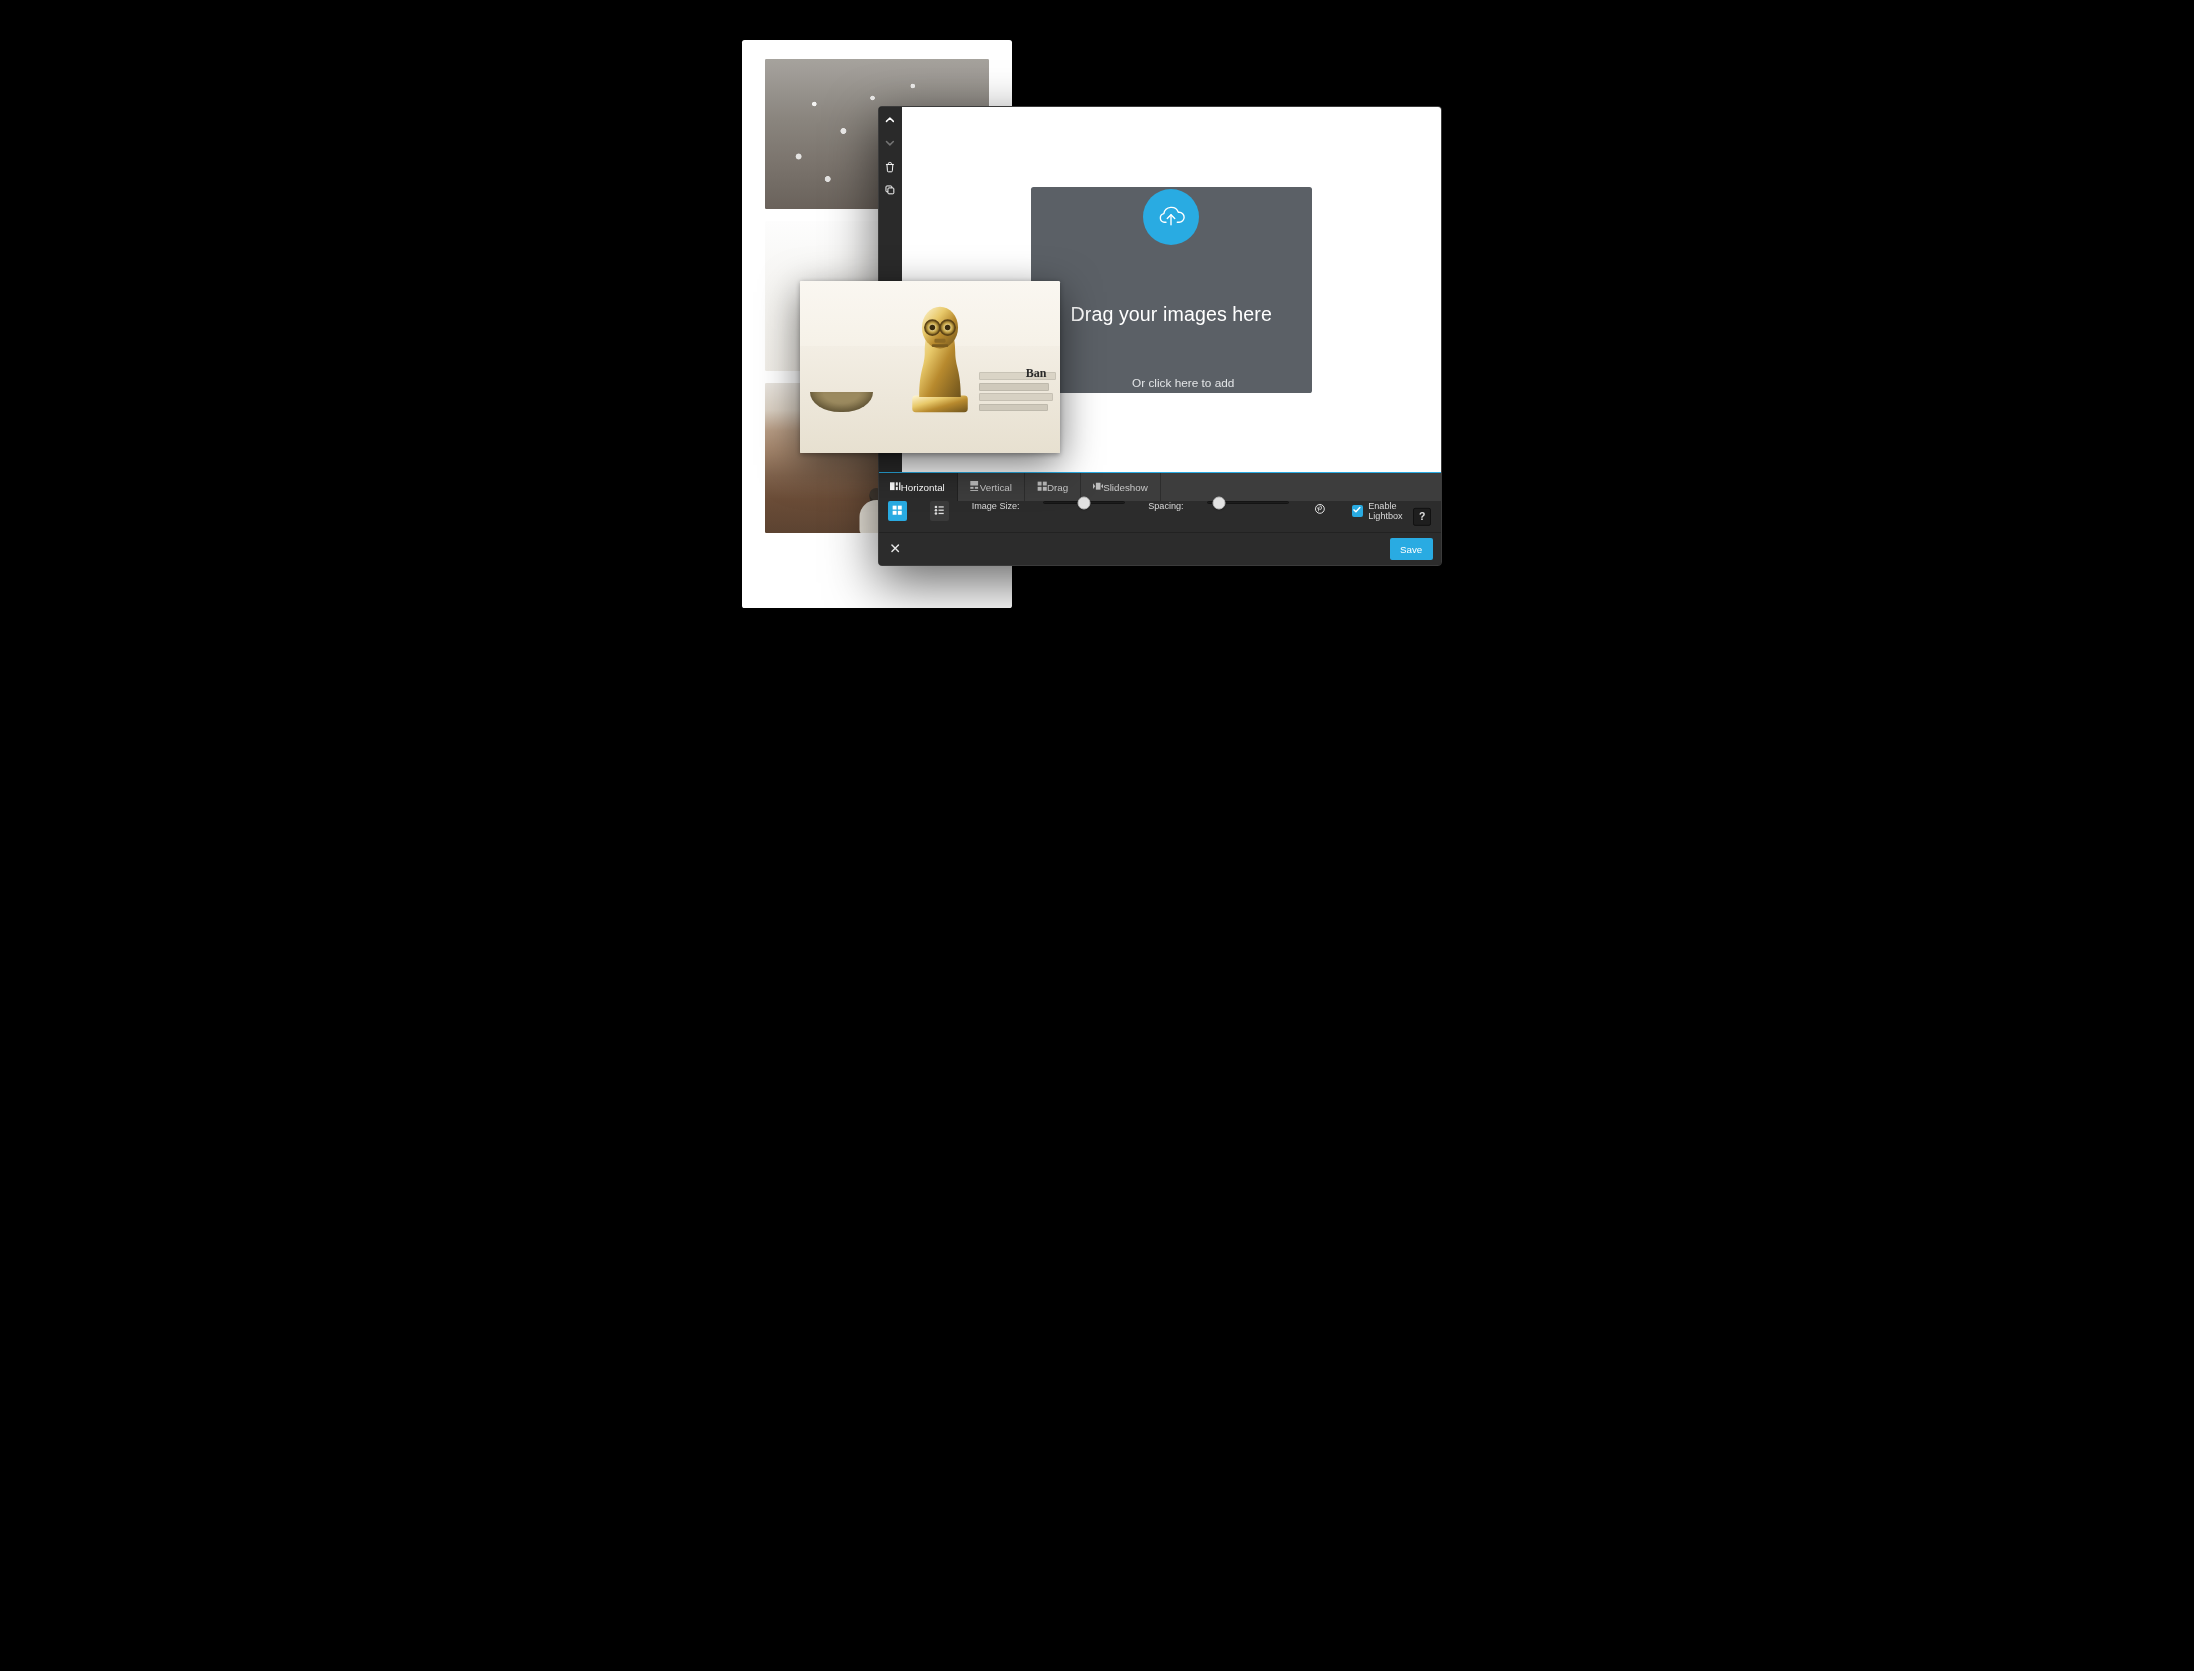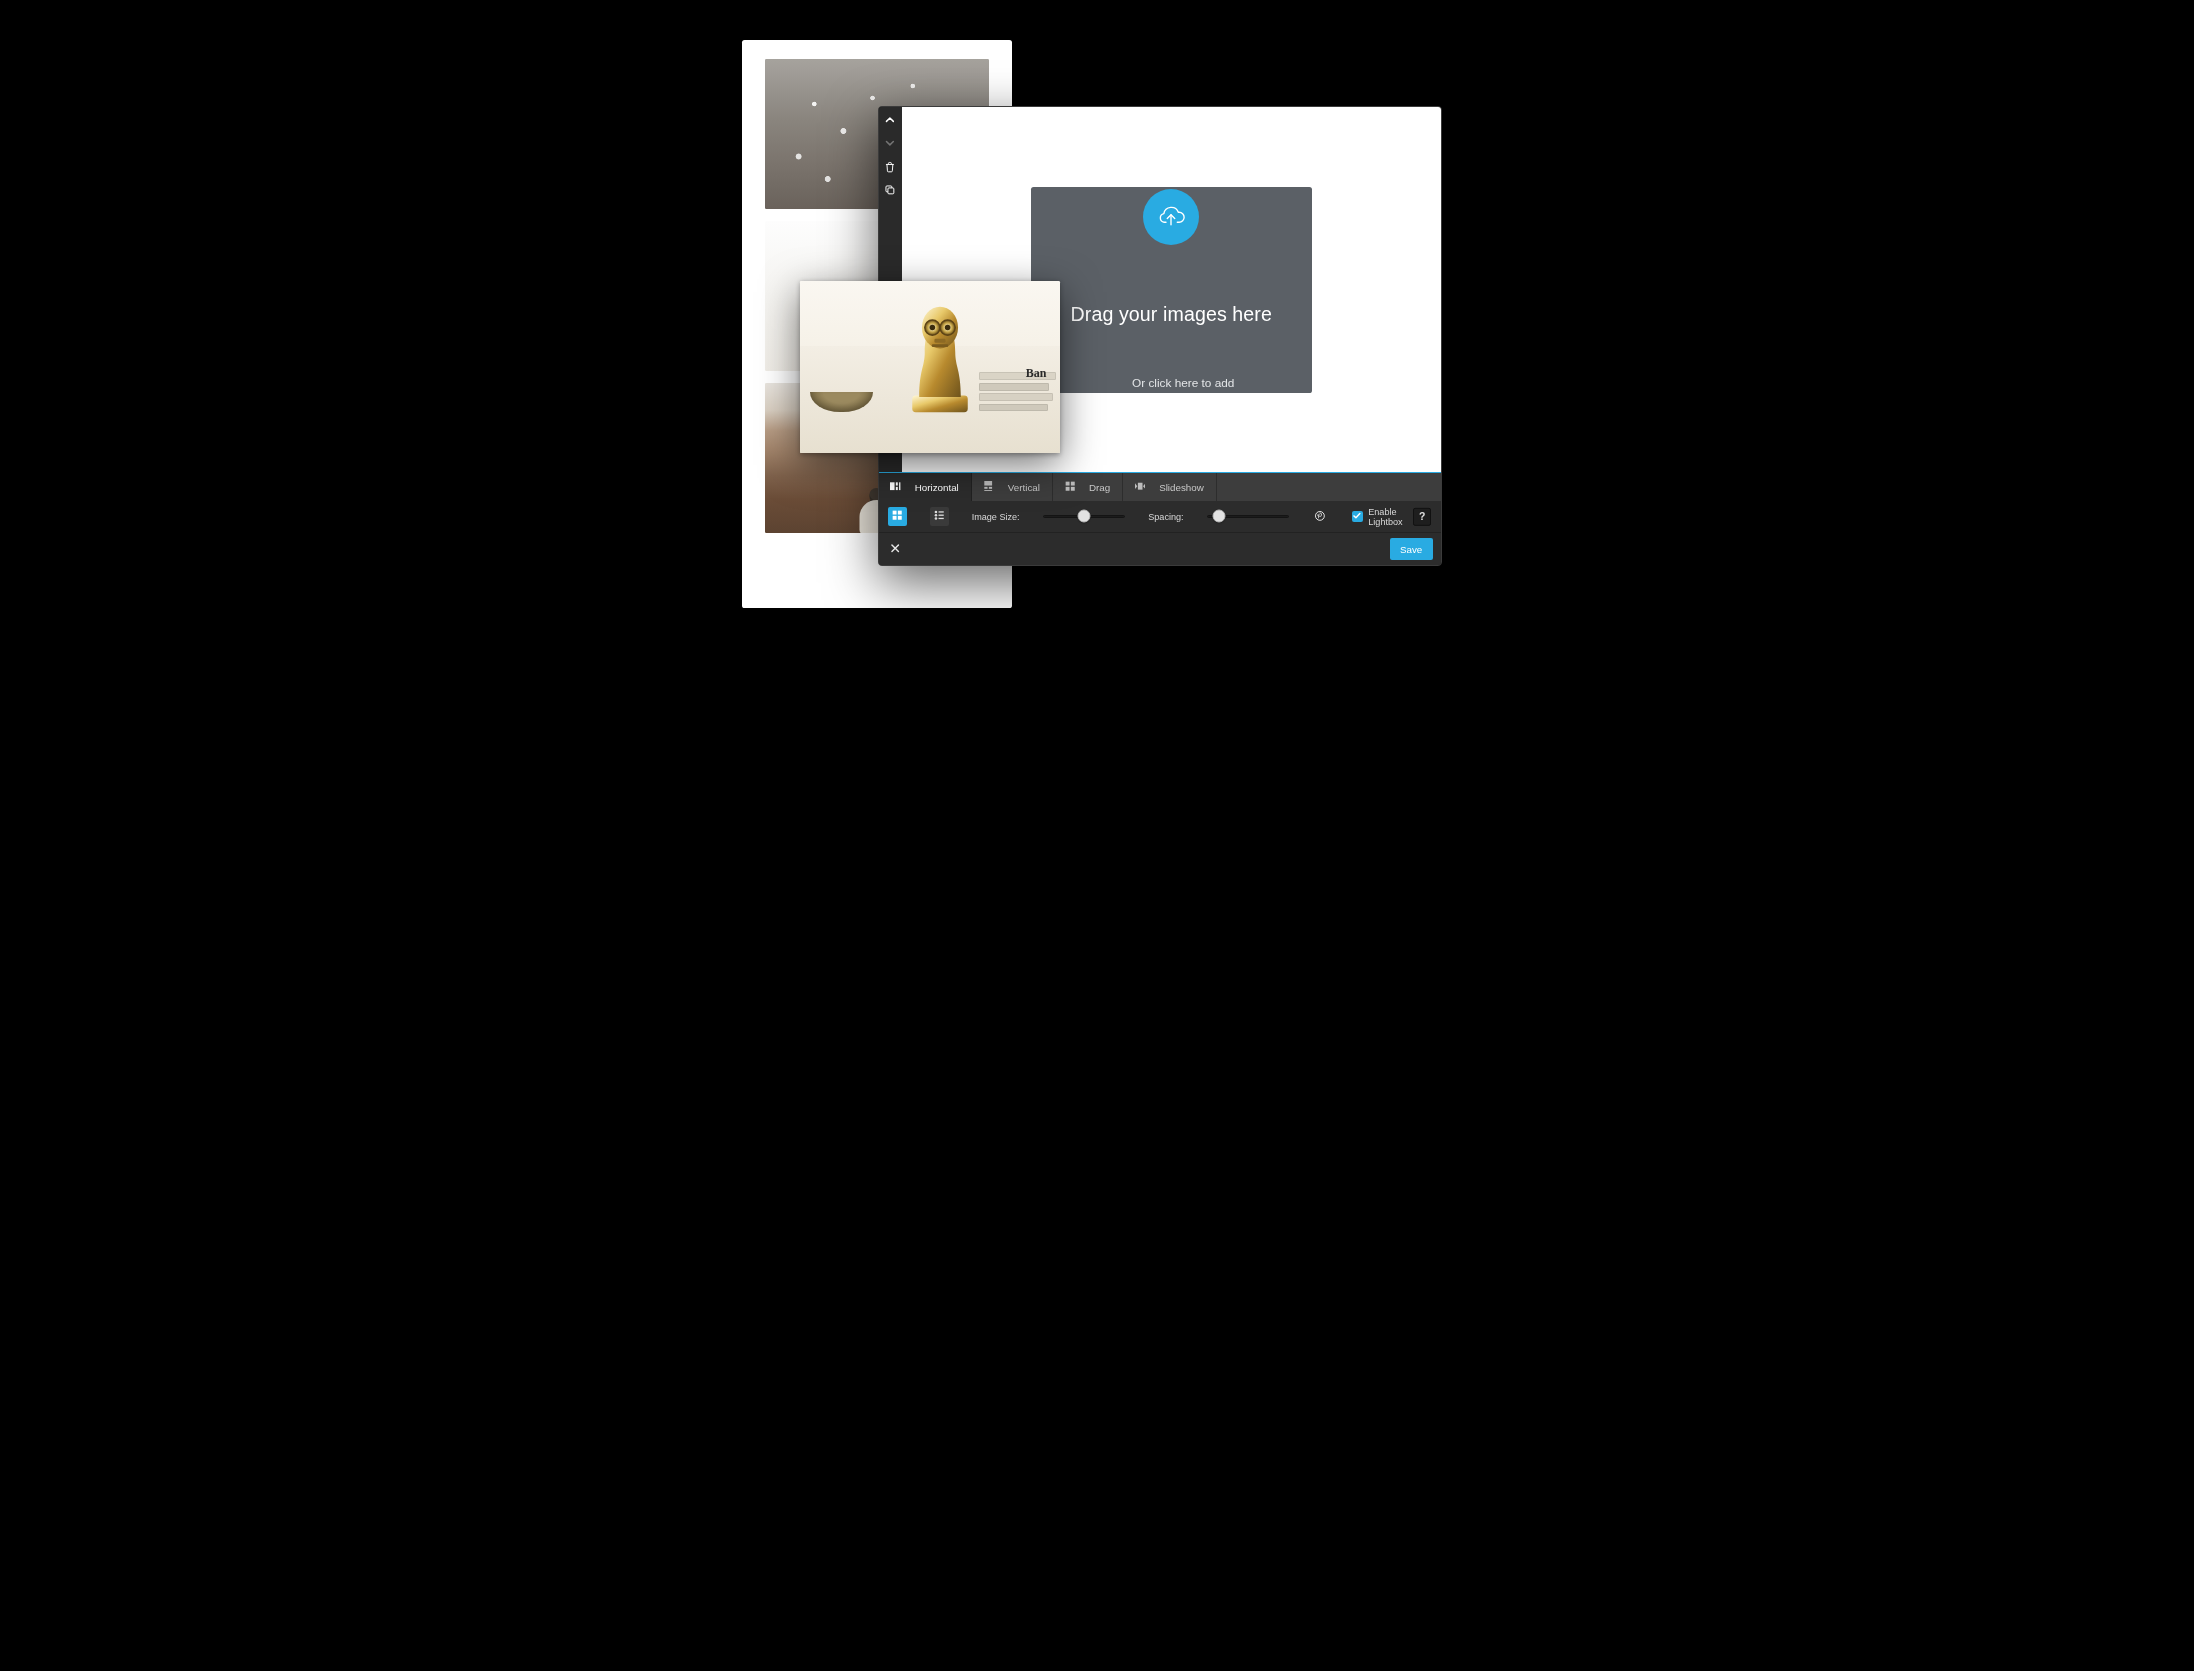--- a/index.html
+++ b/index.html
@@ -242,39 +242,39 @@
   .tabrow {
     height: 29px;
     background: #3d3d3d;
     border-top: 1.3px solid #29abe2;
     display: flex;
     align-items: stretch;
   }
   .tab {
     display: flex;
     align-items: center;
-    gap: 14px;
+    gap: 0;
     padding: 0 11.8px;
     color: #c8c8c8;
     font-size: 9.8px;
     cursor: pointer;
     border-right: 0.7px solid rgba(0,0,0,0.25);
   }
   .tab.active {
     background: #2c2c2c;
     color: #fff;
   }
   .tab svg { width: 10.4px; height: 10.4px; }
 
   
   .optrow {
     height: 31px;
     background: #2c2c2c;
     display: flex;
-    align-items: center;
+    align-items: flex-start;
     padding: 0 9.1px;
     gap: 23px;
     color: #d8d8d8;
     font-size: 9.1px;
     position: relative;
   }
   .viewbtn {
     width: 19.6px; height: 19.6px;
     border-radius: 2px;
     display:flex;align-items:center;justify-content:center;

